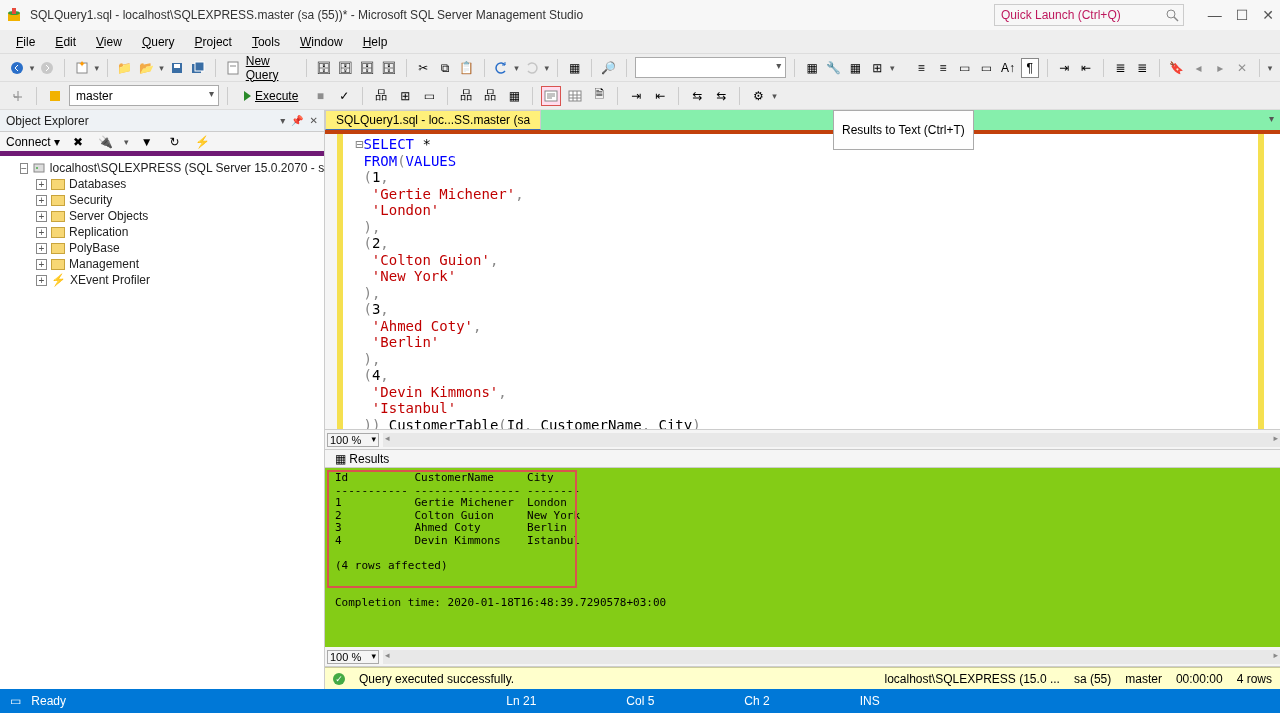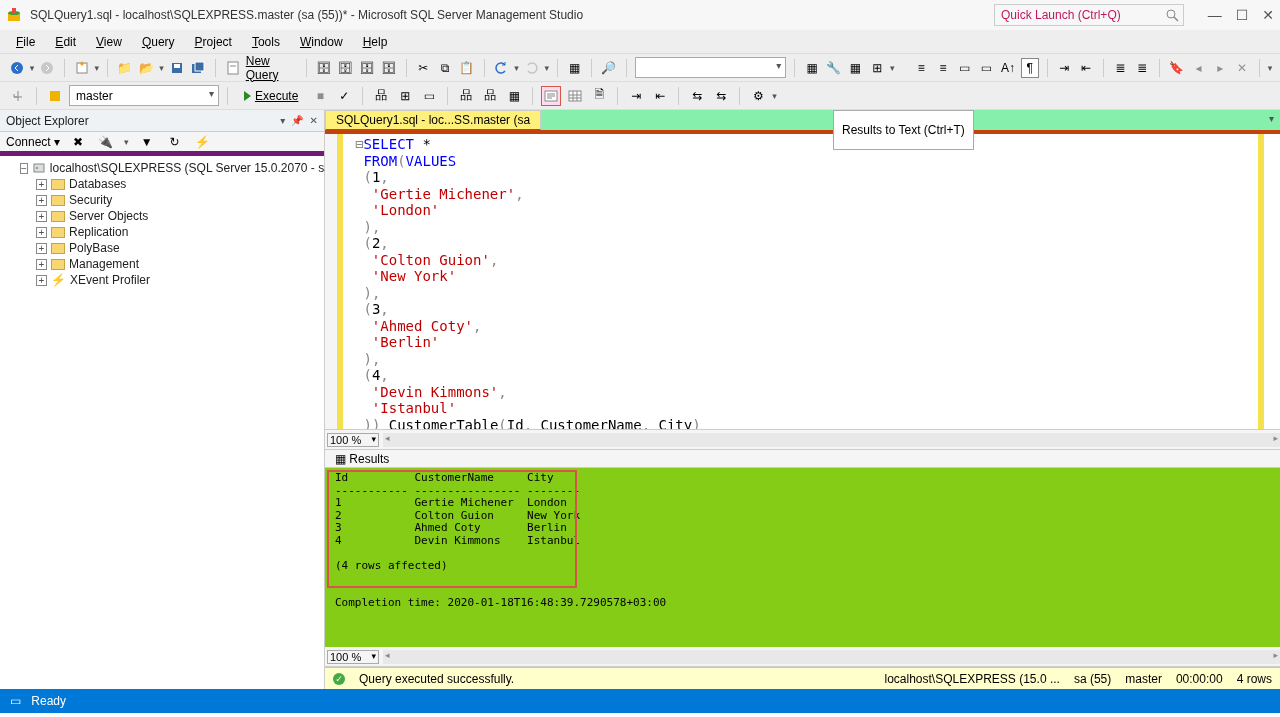--- a/index.html
+++ b/index.html
@@ -438,14 +438,20 @@
     </div>
   </div>
 </div>
 
 <div class="statusbar-blue">
   <div class="left">
     <span>▭</span>
     <span>Ready</span>
   </div>
   <div class="spacer"></div>
+  <div class="cells">
+    <span>Ln 21</span>
+    <span>Col 5</span>
+    <span>Ch 2</span>
+    <span>INS</span>
+  </div>
   <div class="spacer"></div>
 </div>
 
 </body></html>

